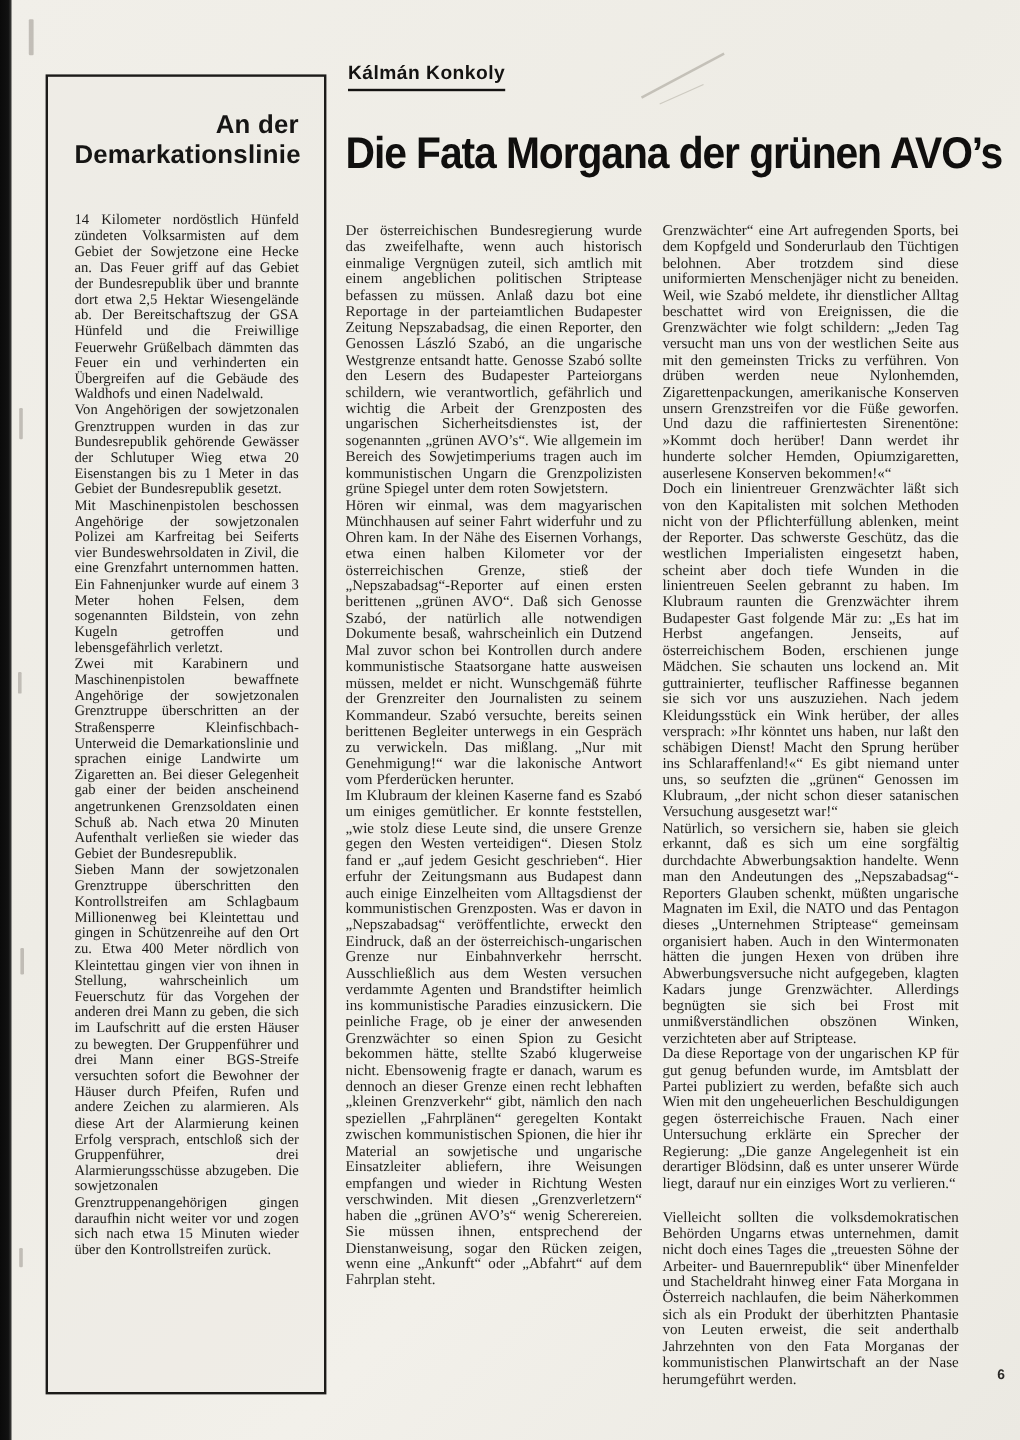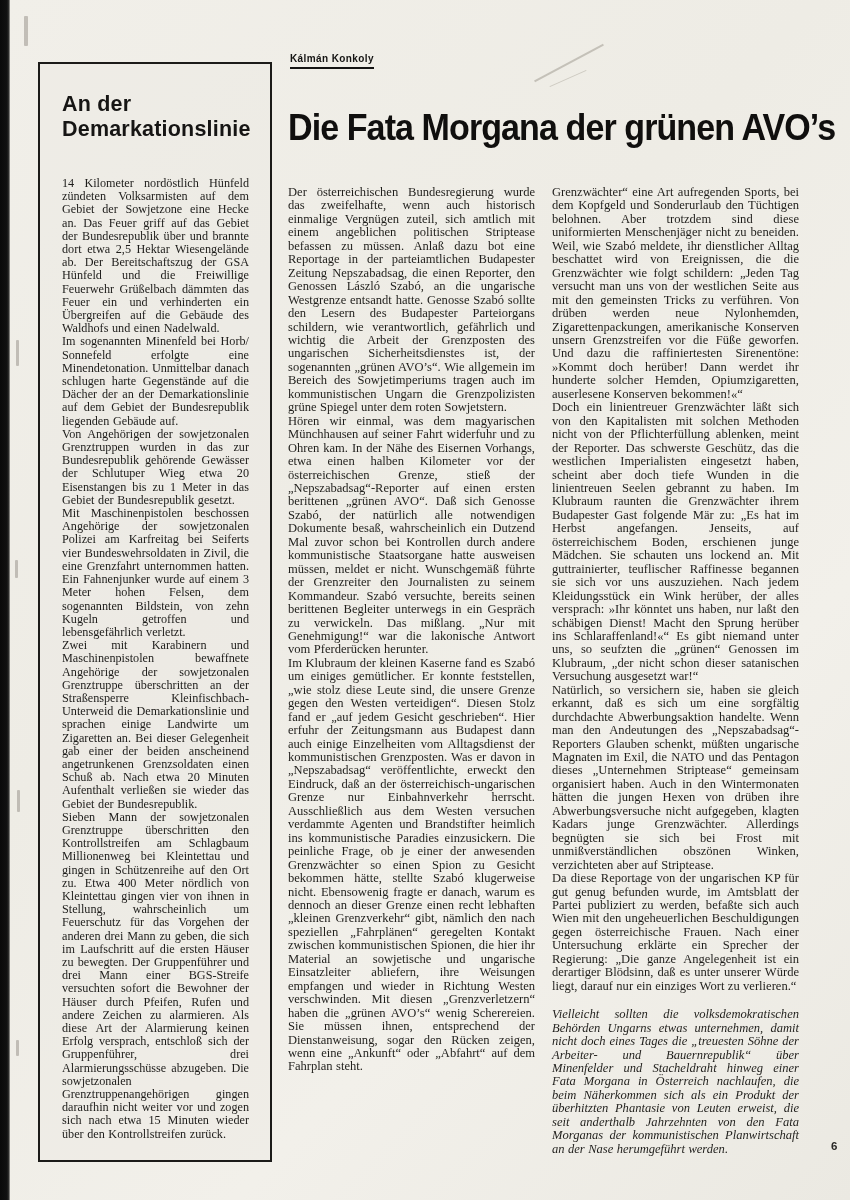--- a/index.html
+++ b/index.html
@@ -40,33 +40,34 @@
     background:rgba(236,233,226,.35);
   }
   .sidebar-title{
     font-family:"Liberation Sans", sans-serif;
     font-weight:bold;
     font-size:21.5px;line-height:1.14;
     letter-spacing:.2px;
     white-space:pre-line;
     color:#161514;
     margin:0 0 36px 0;
+    text-align:right;
   }
   .sidebar-body p{
     margin:0;
     font-size:12.2px;line-height:13.2px;
     text-align:justify;
     word-spacing:.5px;
     font-family:Liberation Serif, serif;
   }
   
   .author{
     position:absolute;left:290px;top:53px;
     font-family:"Liberation Sans", sans-serif;
-    font-weight:bold;font-size:10px;letter-spacing:.4px;
+    font-weight:bold;font-size:16px;letter-spacing:.4px;
     color:#141312;
     border-bottom:2.5px solid #141312;
     padding-bottom:3px;
   }
   .headline{
     position:absolute;left:288px;top:82px;width:600px;
     font-family:"Liberation Sans", sans-serif;
     font-weight:bold;
     font-size:37px;letter-spacing:-1px;
     color:#100f0e;
@@ -80,21 +81,21 @@
   }
   .col{
     width:247px;flex:0 0 247px;
     font-size:12.55px;line-height:13.45px;
     text-align:justify;
     word-spacing:.3px;
     color:#1f1e1b;
     margin-top:36px;
   }
   .col p{margin:0;}
-  .col p.gap-before{margin-top:15px;font-style:italic;}
+  .col p.gap-before{margin-top:15px;}
   .page-number{
     position:absolute;left:831px;top:1140px;
     font-family:"Liberation Sans", sans-serif;
     font-weight:bold;font-size:11.5px;color:#2a2927;
   }
 </style>
 </head>
 <body>
 
 <div class="page">
@@ -106,21 +107,20 @@
   <div class="scan-mark" style="left:16px;top:1040px;width:3px;height:16px;"></div>
   <div class="scan-mark" style="left:24px;top:16px;width:4px;height:30px;"></div>
   <div class="pencil-mark"></div>
   <div class="pencil-mark2"></div>
 
   <div class="sidebar">
     <h2 class="sidebar-title">An der
 Demarkationslinie</h2>
     <div class="sidebar-body">
       <p>14 Kilometer nordöstlich Hünfeld zündeten Volksarmisten auf dem Gebiet der Sowjetzone eine Hecke an. Das Feuer griff auf das Gebiet der Bundesrepublik über und brannte dort etwa 2,5 Hektar Wiesengelände ab. Der Bereitschaftszug der GSA Hünfeld und die Freiwillige Feuerwehr Grüßelbach dämmten das Feuer ein und verhinderten ein Übergreifen auf die Gebäude des Waldhofs und einen Nadelwald.</p>
-      <p>Im sogenannten Minenfeld bei Horb/ Sonnefeld erfolgte eine Minendetonation. Unmittelbar danach schlugen harte Gegenstände auf die Dächer der an der Demarkationslinie auf dem Gebiet der Bundesrepublik liegenden Gebäude auf.</p>
       <p>Von Angehörigen der sowjetzonalen Grenztruppen wurden in das zur Bundesrepublik gehörende Gewässer der Schlutuper Wieg etwa 20 Eisenstangen bis zu 1 Meter in das Gebiet der Bundesrepublik gesetzt.</p>
       <p>Mit Maschinenpistolen beschossen Angehörige der sowjetzonalen Polizei am Karfreitag bei Seiferts vier Bundeswehrsoldaten in Zivil, die eine Grenzfahrt unternommen hatten. Ein Fahnenjunker wurde auf einem 3 Meter hohen Felsen, dem sogenannten Bildstein, von zehn Kugeln getroffen und lebensgefährlich verletzt.</p>
       <p>Zwei mit Karabinern und Maschinenpistolen bewaffnete Angehörige der sowjetzonalen Grenztruppe überschritten an der Straßensperre Kleinfischbach-Unterweid die Demarkationslinie und sprachen einige Landwirte um Zigaretten an. Bei dieser Gelegenheit gab einer der beiden anscheinend angetrunkenen Grenzsoldaten einen Schuß ab. Nach etwa 20 Minuten Aufenthalt verließen sie wieder das Gebiet der Bundesrepublik.</p>
       <p>Sieben Mann der sowjetzonalen Grenztruppe überschritten den Kontrollstreifen am Schlagbaum Millionenweg bei Kleintettau und gingen in Schützenreihe auf den Ort zu. Etwa 400 Meter nördlich von Kleintettau gingen vier von ihnen in Stellung, wahrscheinlich um Feuerschutz für das Vorgehen der anderen drei Mann zu geben, die sich im Laufschritt auf die ersten Häuser zu bewegten. Der Gruppenführer und drei Mann einer BGS-Streife versuchten sofort die Bewohner der Häuser durch Pfeifen, Rufen und andere Zeichen zu alarmieren. Als diese Art der Alarmierung keinen Erfolg versprach, entschloß sich der Gruppenführer, drei Alarmierungsschüsse abzugeben. Die sowjetzonalen Grenztruppenangehörigen gingen daraufhin nicht weiter vor und zogen sich nach etwa 15 Minuten wieder über den Kontrollstreifen zurück.</p>
     </div>
   </div>
 
   <div class="author">Kálmán Konkoly</div>
   <h1 class="headline">Die Fata Morgana der grünen AVO’s</h1>
 

